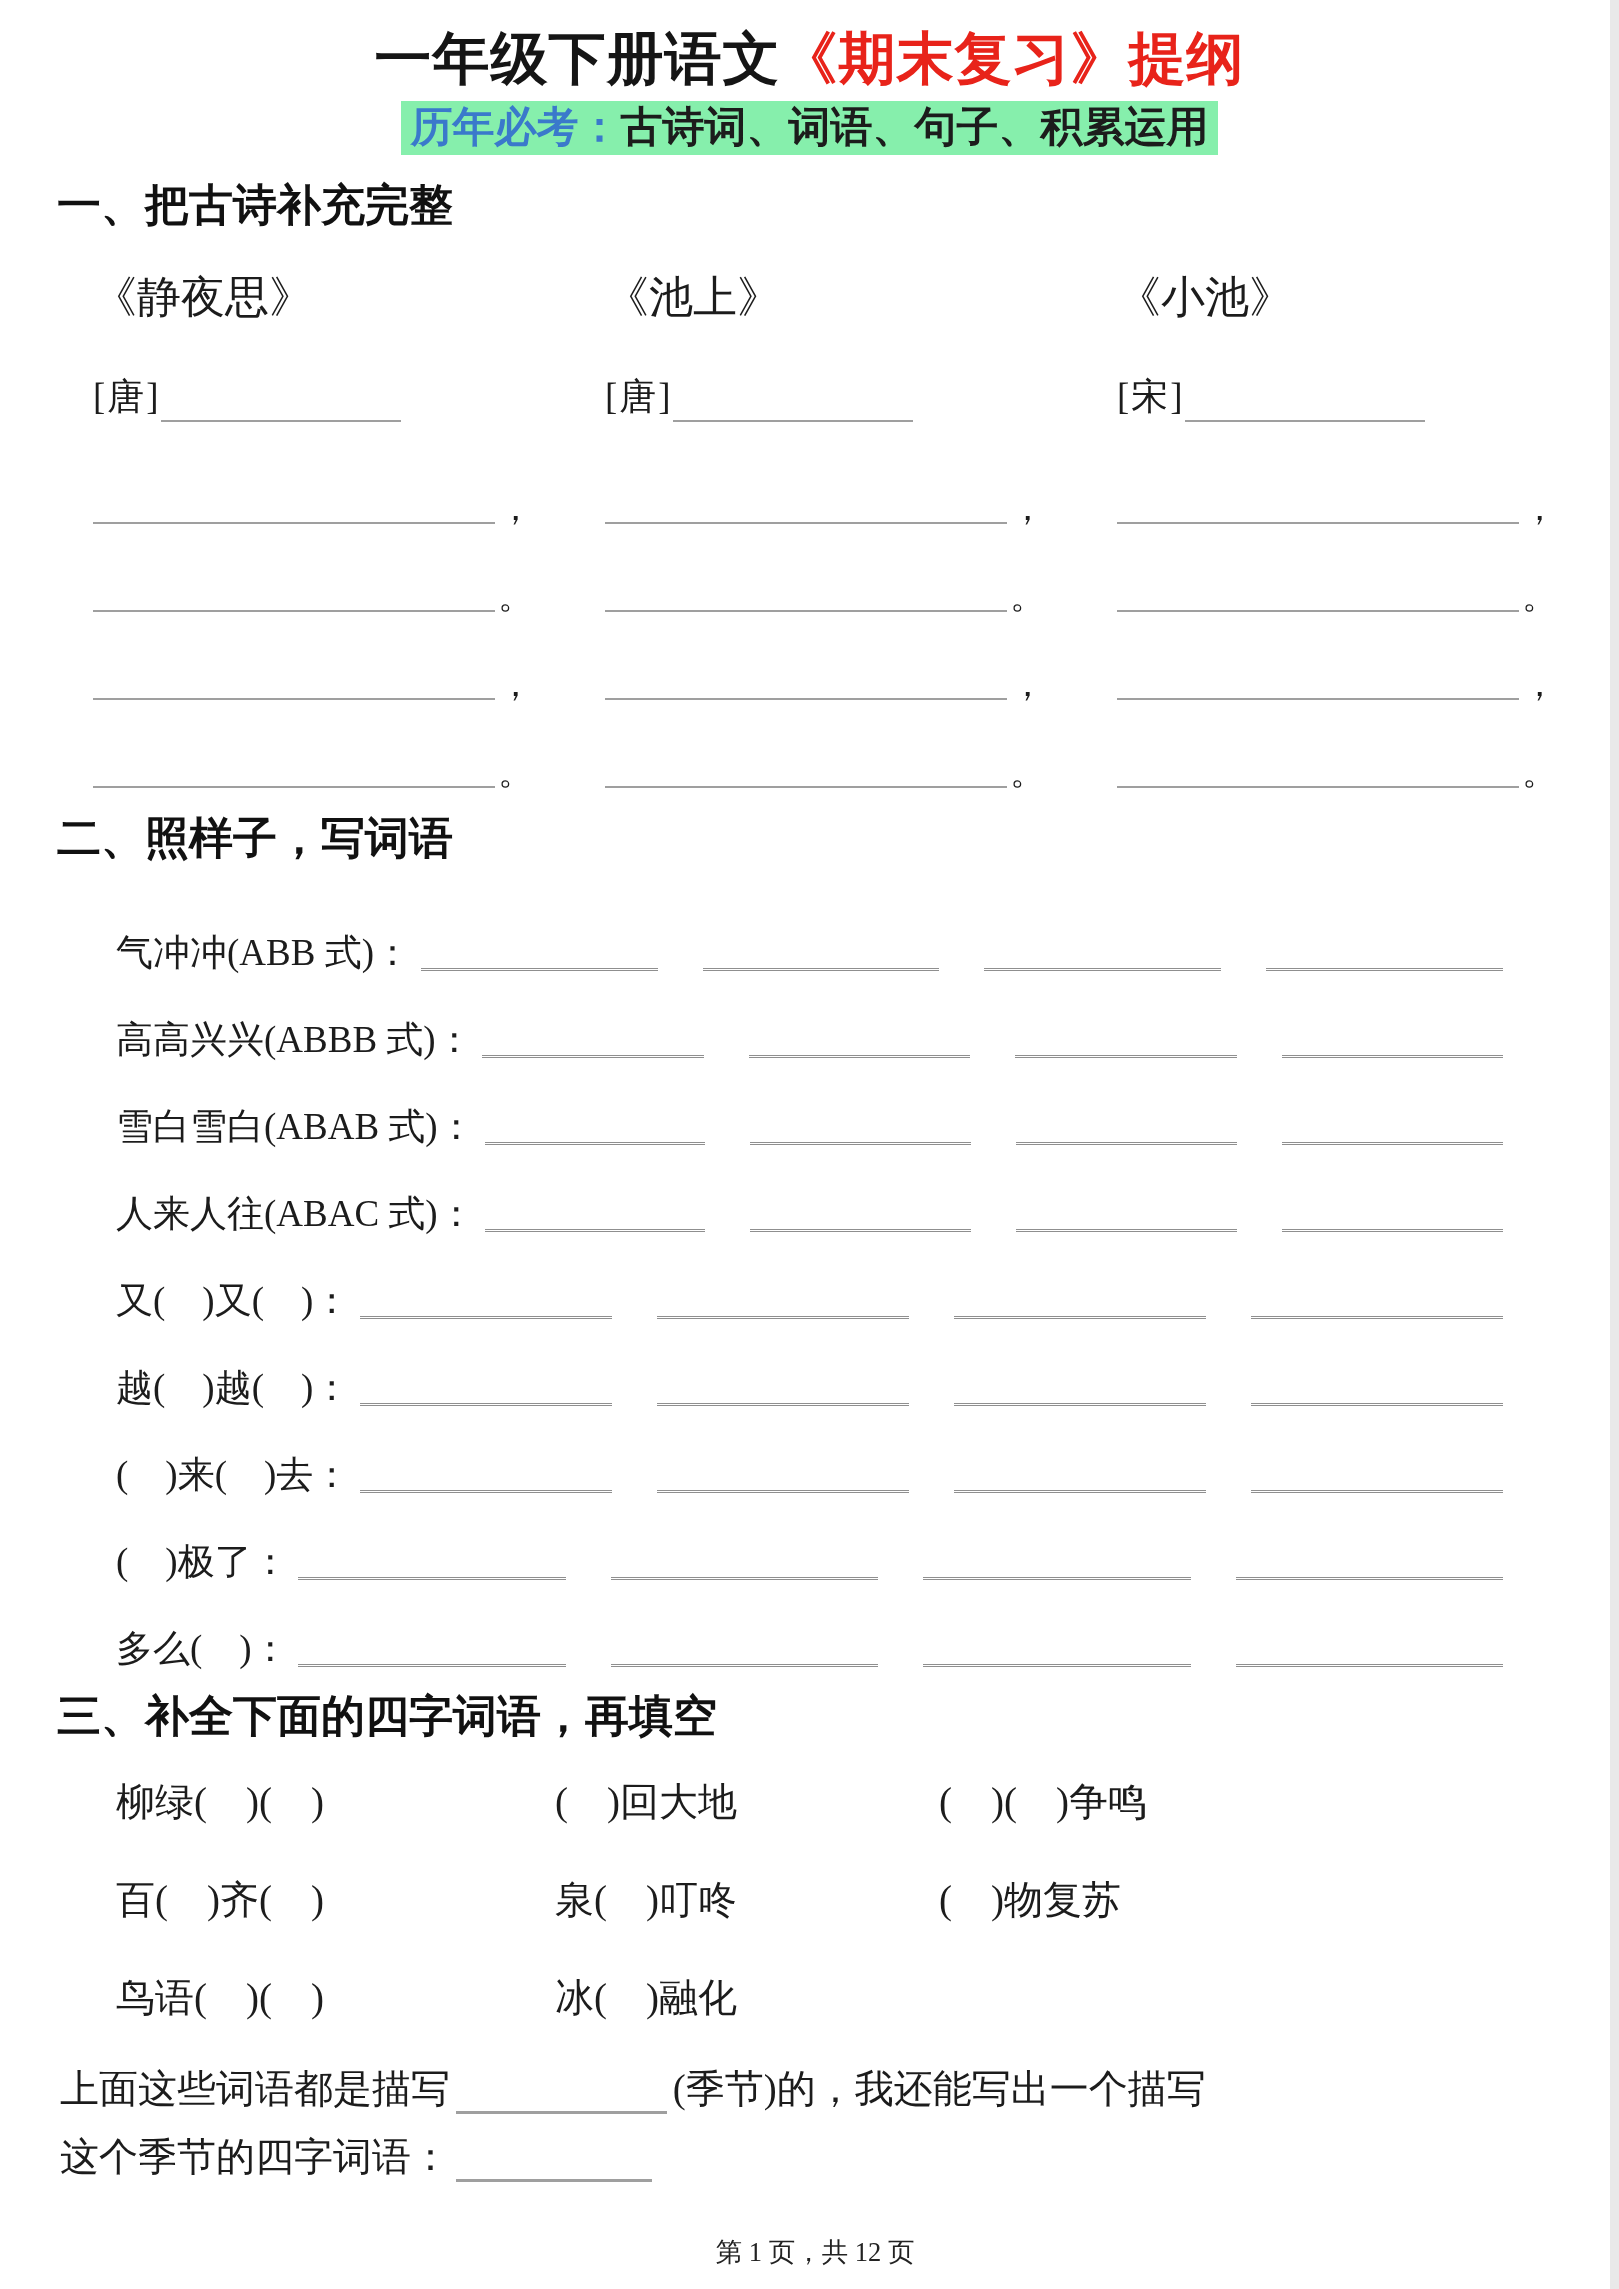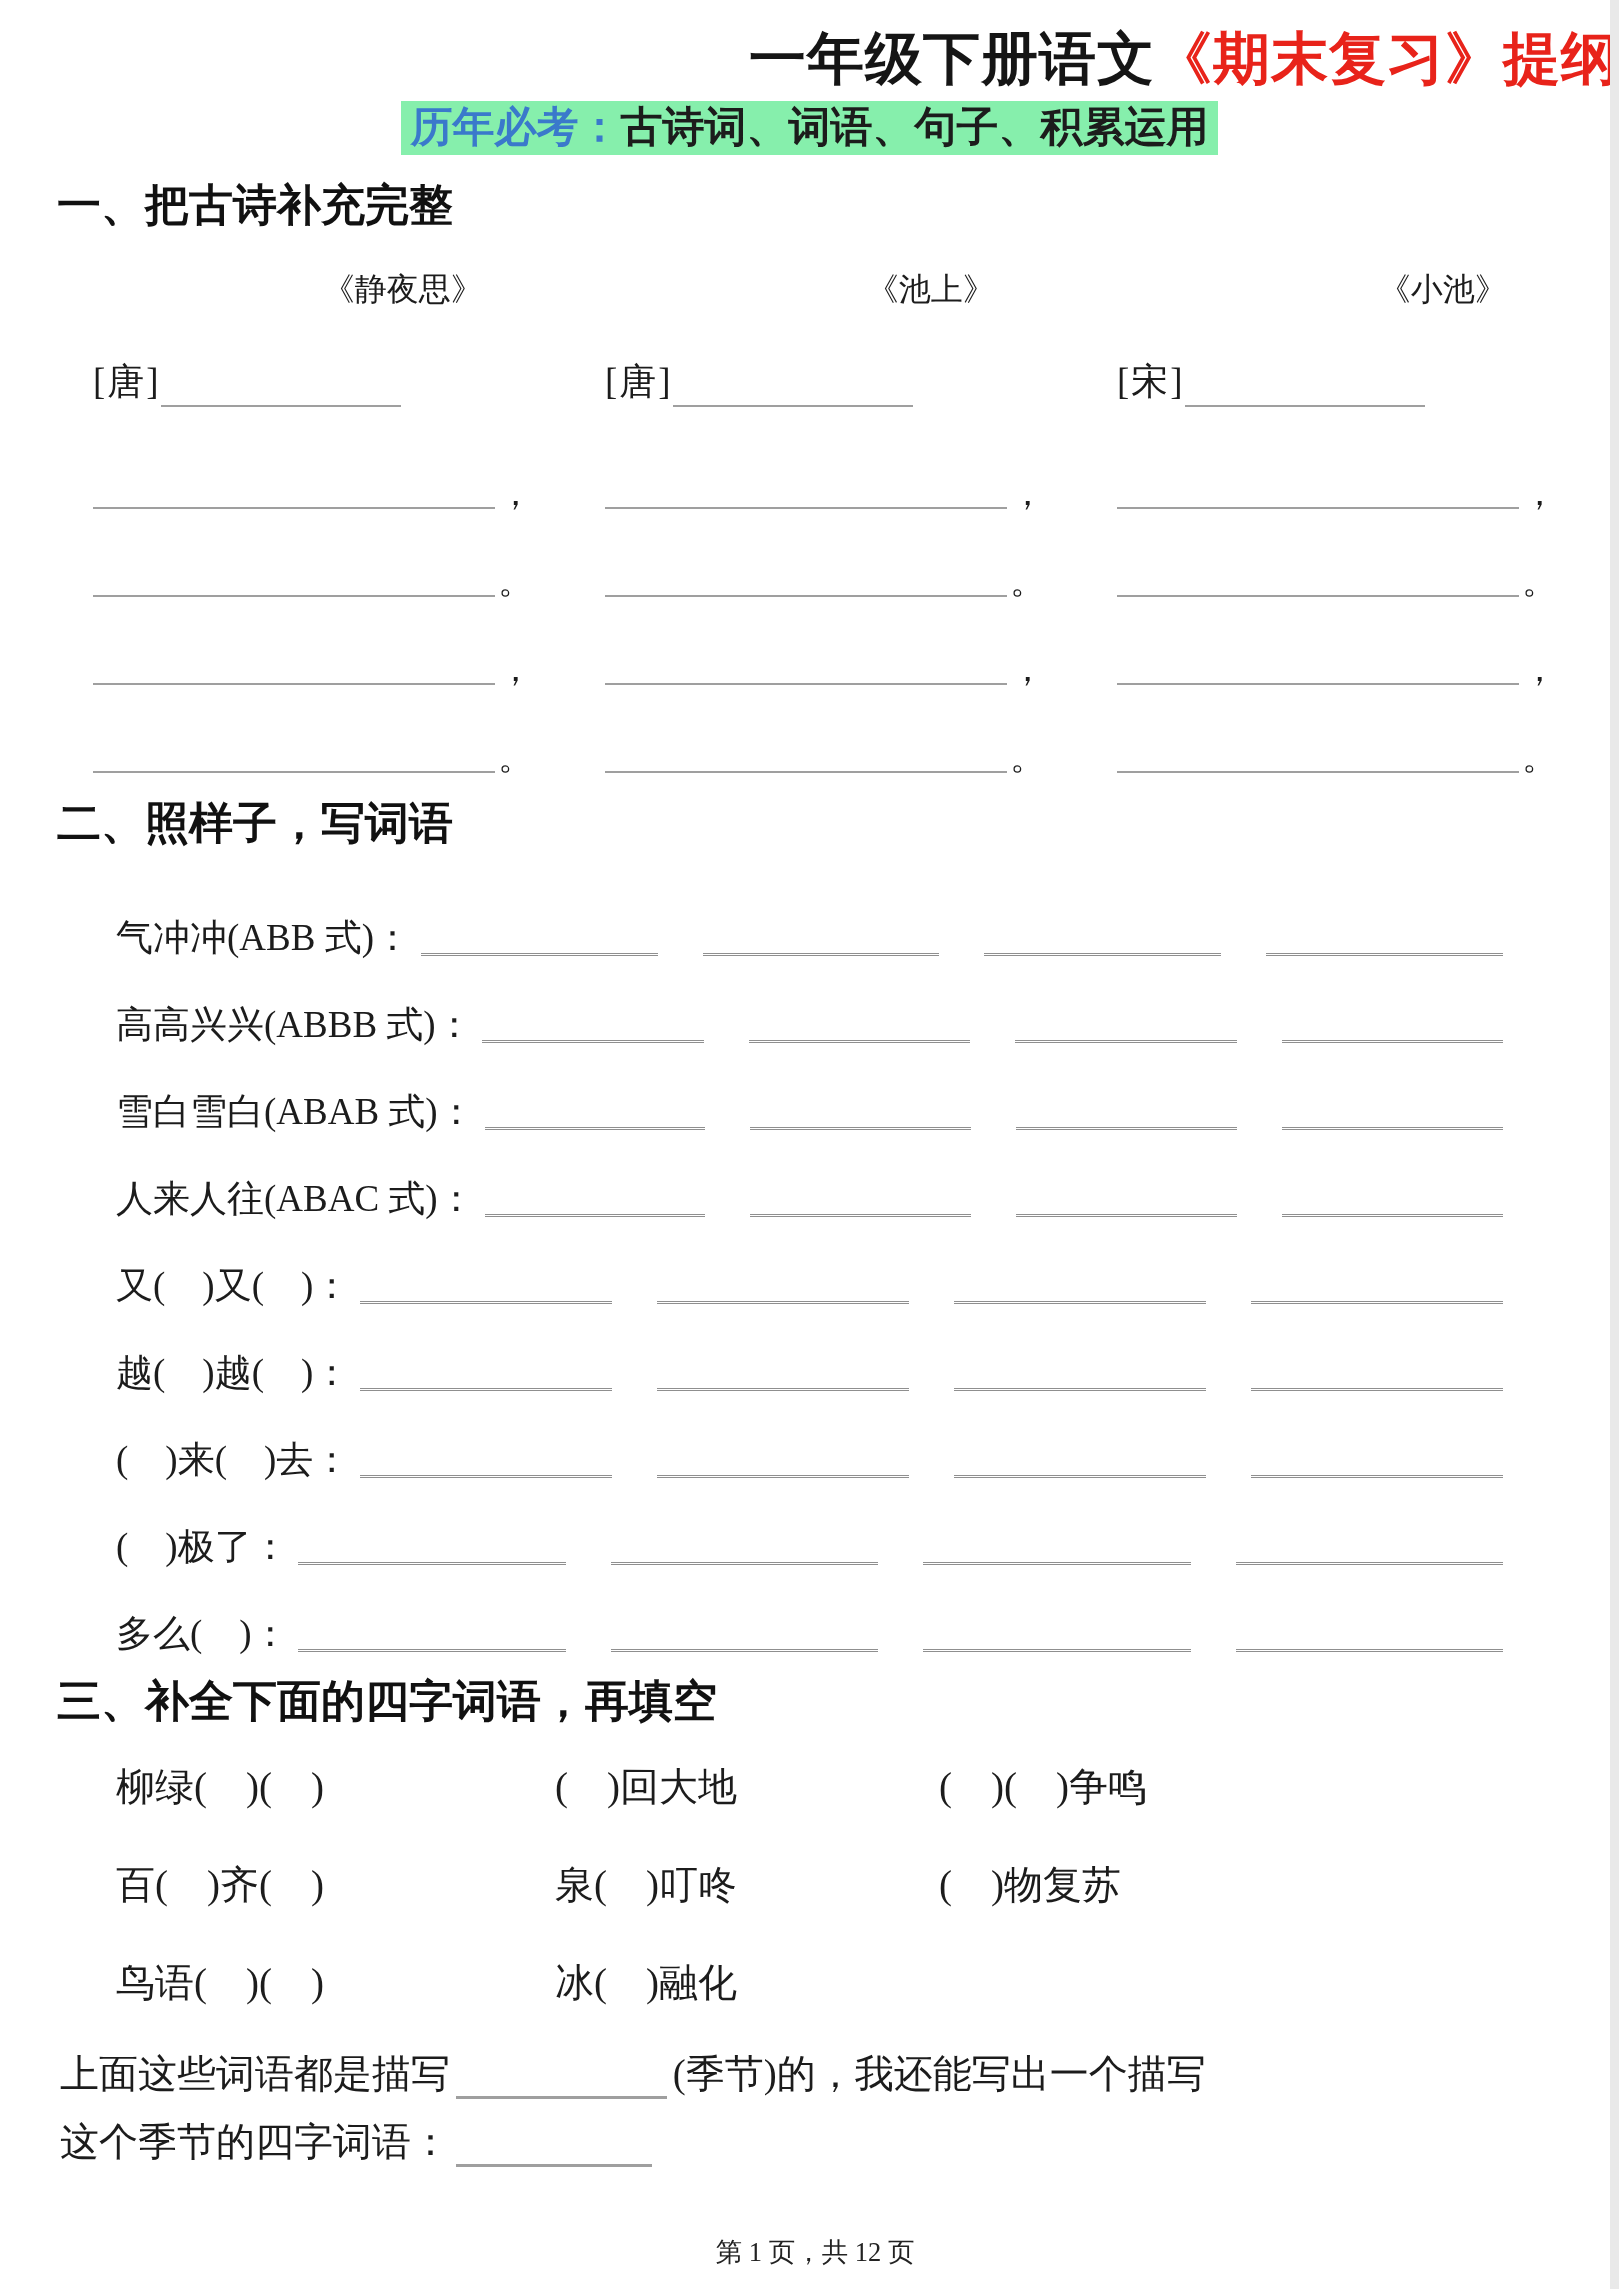--- a/index.html
+++ b/index.html
@@ -3,37 +3,37 @@
 <meta charset="utf-8">
 <style>
   html,body{margin:0;padding:0;}
   body{
     width:1619px;height:2290px;background:#ffffff;position:relative;overflow:hidden;
     font-family:"Liberation Serif", serif;color:#1c1c1c;
   }
   .edge-strip{position:absolute;top:0;right:0;width:8.8px;height:100%;background:#e9e9e9;}
 
   
-  .title{padding-top:25.5px;text-align:right;font-family:"Liberation Sans",sans-serif;
+  .title{padding-top:25.5px;text-align:center;font-family:"Liberation Sans",sans-serif;
          font-weight:bold;font-size:57px;line-height:1.15;color:#151515;letter-spacing:1px;}
   .title .red{color:#e8231a;}
 
   
   .subtitle{margin-top:9.8px;text-align:center;font-family:"Liberation Sans",sans-serif;
             font-weight:bold;font-size:42px;line-height:1.2;}
   .subtitle .hl{background:#86efac;padding:1px 9.8px 2.9px 9.8px;display:inline-block;}
   .subtitle .blue{color:#3a79cb;}
 
   
   .sec-h{font-family:"Liberation Sans",sans-serif;font-weight:bold;font-size:44px;
          color:#111;margin:25.5px 0 0 57px;line-height:1.1;}
 
   
   .poems{display:grid;grid-template-columns:1fr 1fr 1fr;column-gap:69px;padding:39px 59px 0 93px;}
-  .poem .p-title{font-size:32px;text-align:right;width:88%;}
+  .poem .p-title{font-size:44px;text-align:left;width:88%;}
   .p-author{display:flex;align-items:flex-end;margin-top:45px;font-size:37px;}
   .p-author .dyn{letter-spacing:2px;}
   .p-author .blank-a{width:240px;border-bottom:2.9px solid #9f9f9f;height:3.9px;}
   .p-line{display:flex;align-items:flex-end;height:35px;font-size:35px;}
   .p-line.first{margin-top:67px;}
   .p-line{margin-top:53px;}
   .p-line.first{margin-top:67px;}
   .p-line .blank-p{flex:1;border-bottom:2.9px solid #9f9f9f;height:3.9px;}
   .p-line .punct{width:41px;text-align:center;line-height:0.85;}
 

